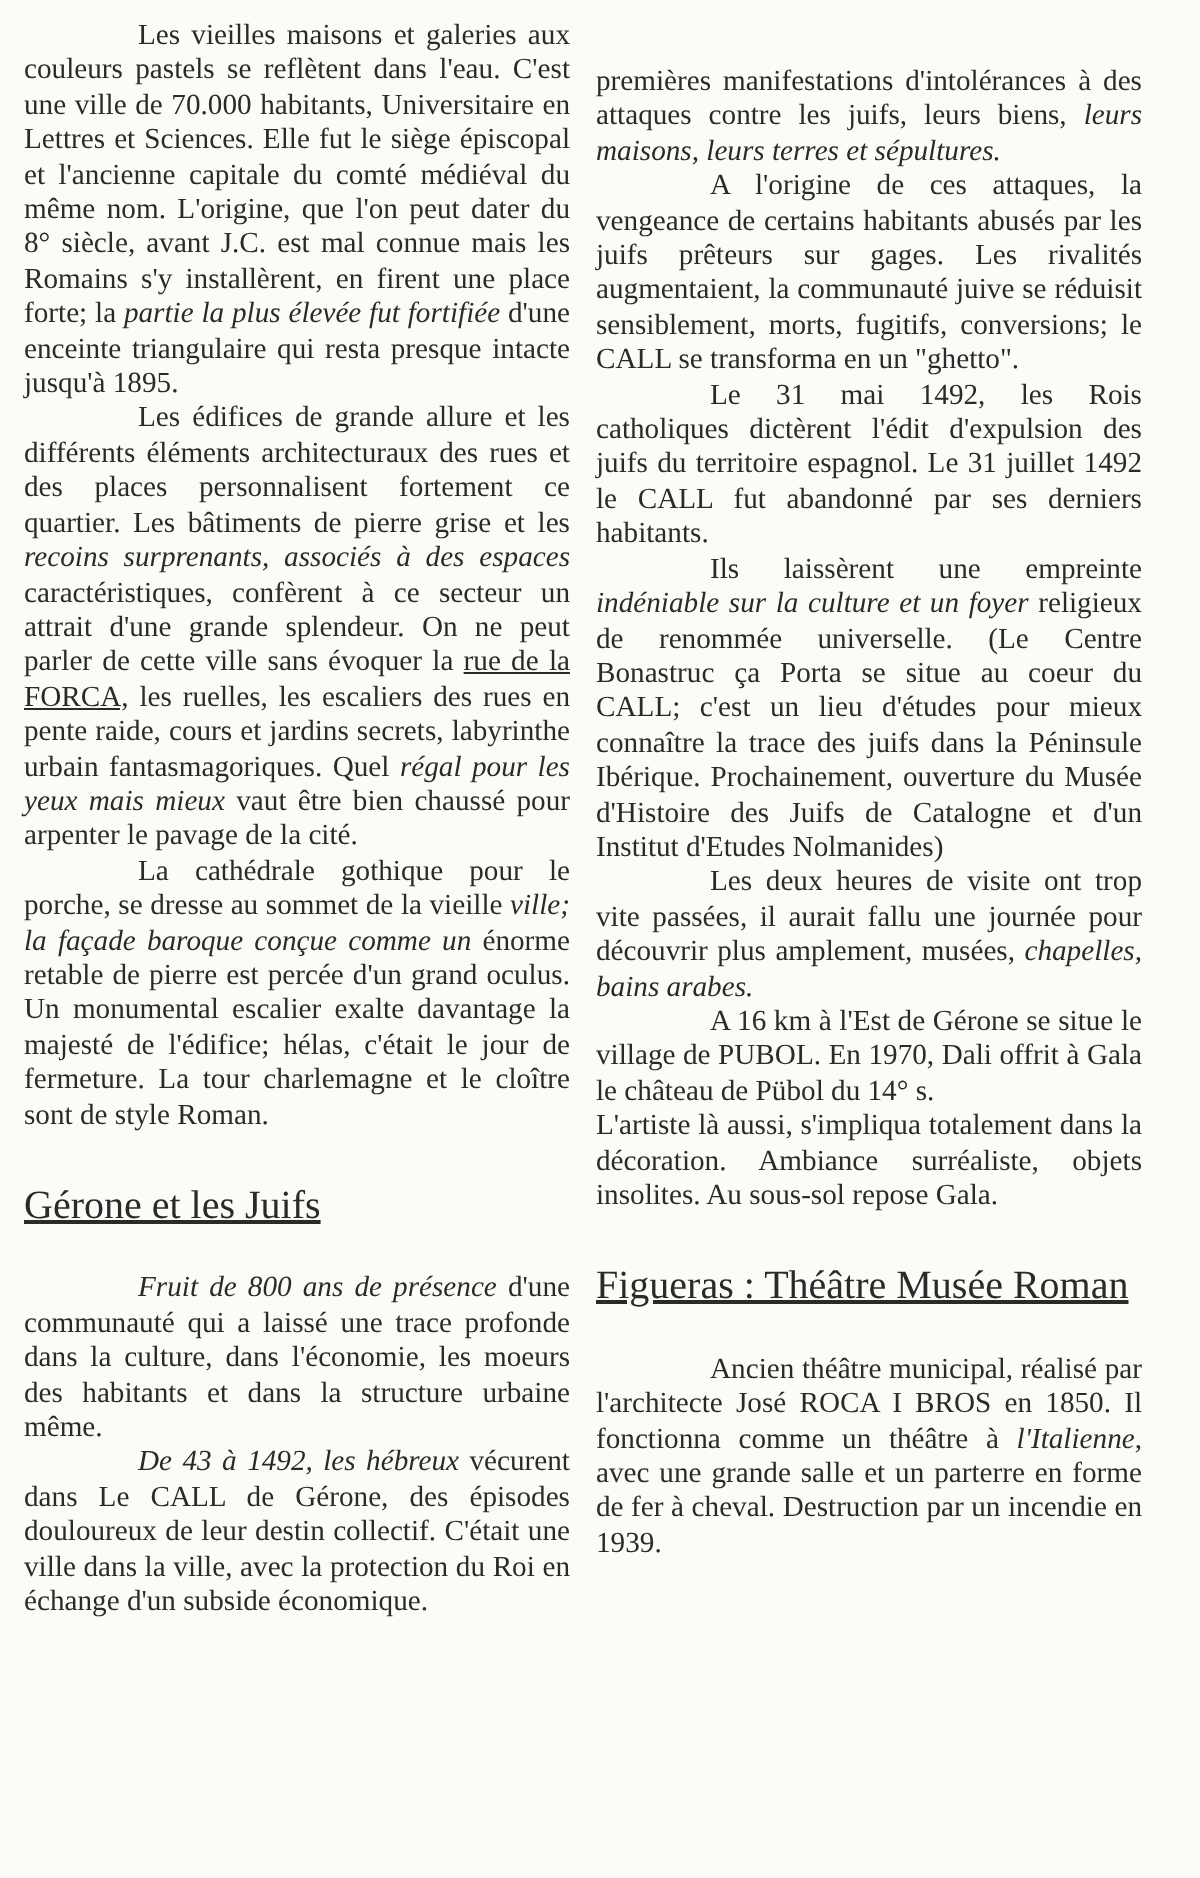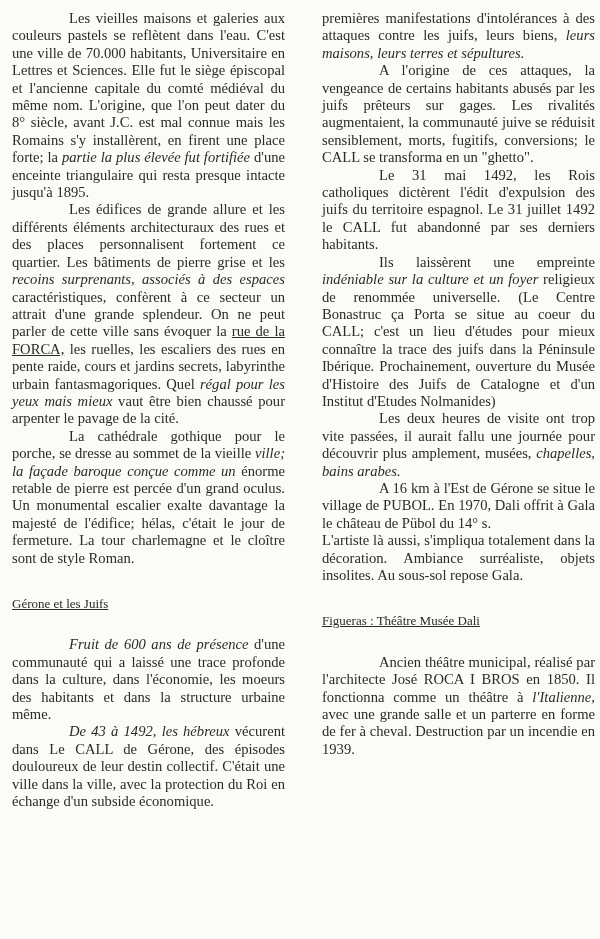--- a/index.html
+++ b/index.html
@@ -23,31 +23,31 @@
     }
     .col {
       position: absolute;
       top: 10px;
       width: 273px;
       font-size: 14.6px;
       line-height: 17.4px;
       text-align: justify;
     }
     .col.left { left: 12px; }
-    .col.right { left: 322px; }
+    .col.right { left: 298px; margin-top: 23px; }
     .para {
       margin: 0;
       text-indent: 57px;
     }
     .para.noindent { text-indent: 0; }
     .heading {
       margin: 0;
       text-decoration: underline;
       text-indent: 0;
-      font-size: 13px;
+      font-size: 20px;
     }
     .gap-md { height: 24px; }
     .gap-lg { height: 28px; }
     .it { font-style: italic; }
     .u { text-decoration: underline; }
   </style>
 </head>
 <body>
 
 <div class="page">
@@ -55,36 +55,36 @@
   <div class="col left">
     <div>
       <p class="para"><span>Les vieilles maisons et galeries aux couleurs pastels se reflètent dans l'eau. C'est une ville de 70.000 habitants, Universitaire en Lettres et Sciences. Elle fut le siège épiscopal et l'ancienne capitale du comté médiéval du même nom. L'origine, que l'on peut dater du 8° siècle, avant J.C. est mal connue mais les Romains s'y installèrent, en firent une place forte; la </span><span class="it">partie la plus élevée fut fortifiée</span><span> d'une enceinte triangulaire qui resta presque intacte jusqu'à 1895.</span></p>
       <p class="para"><span>Les édifices de grande allure et les différents éléments architecturaux des rues et des places personnalisent fortement ce quartier. Les bâtiments de pierre grise et les </span><span class="it">recoins surprenants, associés à des espaces</span><span> caractéristiques, confèrent à ce secteur un attrait d'une grande splendeur. On ne peut parler de cette ville sans évoquer la </span><span class="u">rue de la FORCA,</span><span> les ruelles, les escaliers des rues en pente raide, cours et jardins secrets, labyrinthe urbain fantasmagoriques. Quel </span><span class="it">régal pour les yeux mais mieux</span><span> vaut être bien chaussé pour arpenter le pavage de la cité.</span></p>
       <p class="para"><span>La cathédrale gothique pour le porche, se dresse au sommet de la vieille </span><span class="it">ville; la façade baroque conçue comme un</span><span> énorme retable de pierre est percée d'un grand oculus. Un monumental escalier exalte davantage la majesté  de l'édifice; hélas, c'était le jour de fermeture. La tour charlemagne et le cloître sont de style Roman.</span></p>
     </div>
     <div class="gap-lg"></div>
     <p class="heading">Gérone et les Juifs</p>
     <div class="gap-md"></div>
     <div>
-      <p class="para"><span class="it">Fruit de 600 ans de présence</span><span> d'une communauté qui a laissé une trace profonde dans la culture, dans l'économie, les moeurs des habitants et dans la structure urbaine même.</span></p>
+      <p class="para"><span class="it">Fruit de 800 ans de présence</span><span> d'une communauté qui a laissé une trace profonde dans la culture, dans l'économie, les moeurs des habitants et dans la structure urbaine même.</span></p>
       <p class="para"><span class="it">De 43 à 1492, les hébreux</span><span> vécurent dans Le CALL de Gérone, des épisodes douloureux de leur destin collectif. C'était une ville dans la ville, avec la protection du Roi en échange d'un subside économique.</span></p>
     </div>
   </div>
 
   <div class="col right">
     <div>
       <p class="para noindent"><span>premières manifestations d'intolérances à des attaques contre les juifs, leurs biens, </span><span class="it">leurs maisons, leurs terres et sépultures.</span></p>
       <p class="para"><span>A l'origine de ces attaques, la vengeance de certains habitants abusés par les juifs prêteurs sur gages. Les rivalités augmentaient, la communauté juive se réduisit sensiblement, morts, fugitifs, conversions; le CALL se transforma en un "ghetto".</span></p>
       <p class="para"><span>Le 31 mai 1492, les Rois catholiques dictèrent l'édit d'expulsion des juifs du territoire espagnol. Le 31 juillet 1492 le CALL fut abandonné par ses derniers habitants.</span></p>
       <p class="para"><span>Ils laissèrent une empreinte </span><span class="it">indéniable sur la culture et un foyer</span><span> religieux de renommée universelle. (Le Centre Bonastruc ça Porta se situe au coeur du CALL; c'est un lieu d'études pour mieux connaître la trace des juifs dans la Péninsule Ibérique. Prochainement, ouverture du Musée d'Histoire des Juifs de Catalogne et d'un Institut d'Etudes Nolmanides)</span></p>
       <p class="para"><span>Les deux heures de visite ont trop vite passées, il aurait fallu une journée pour découvrir plus amplement, musées, </span><span class="it">chapelles, bains arabes.</span></p>
       <p class="para"><span>A 16 km à l'Est de Gérone se situe le village de PUBOL. En 1970, Dali offrit à Gala le château de Pübol du 14° s.</span></p>
       <p class="para noindent"><span>L'artiste là aussi, s'impliqua totalement dans la décoration. Ambiance surréaliste, objets insolites. Au sous-sol repose Gala.</span></p>
     </div>
     <div class="gap-lg"></div>
-    <p class="heading">Figueras : Théâtre Musée Dali</p>
+    <p class="heading">Figueras : Théâtre Musée Roman</p>
     <div class="gap-md"></div>
     <div>
       <p class="para"><span>Ancien théâtre municipal, réalisé par l'architecte José ROCA I BROS en 1850. Il fonctionna comme un théâtre à </span><span class="it">l'Italienne</span><span>, avec une grande salle et un parterre en forme de fer à cheval. Destruction par un incendie en 1939.</span></p>
     </div>
   </div>
 
 </div>
 
 </body></html>

